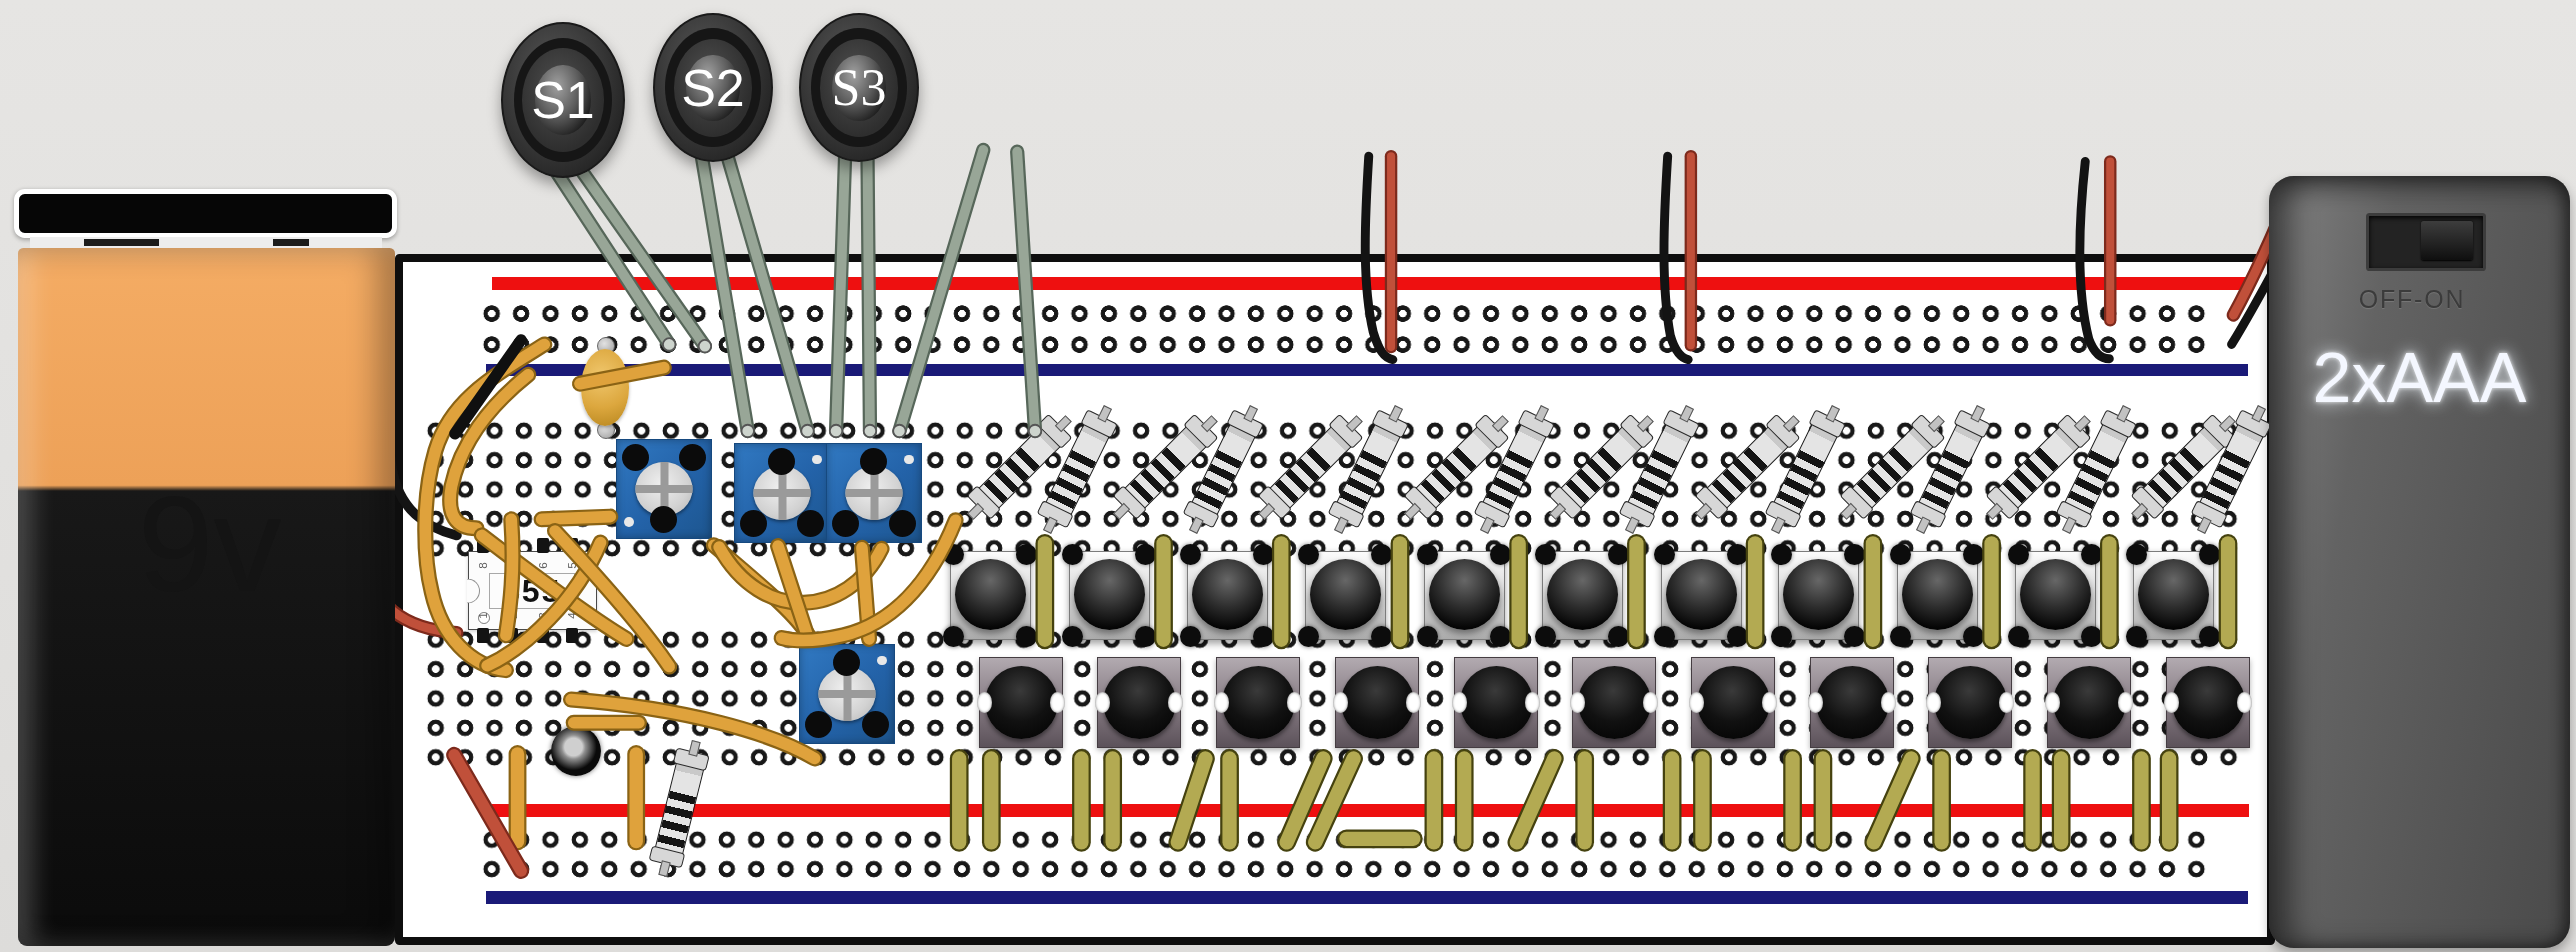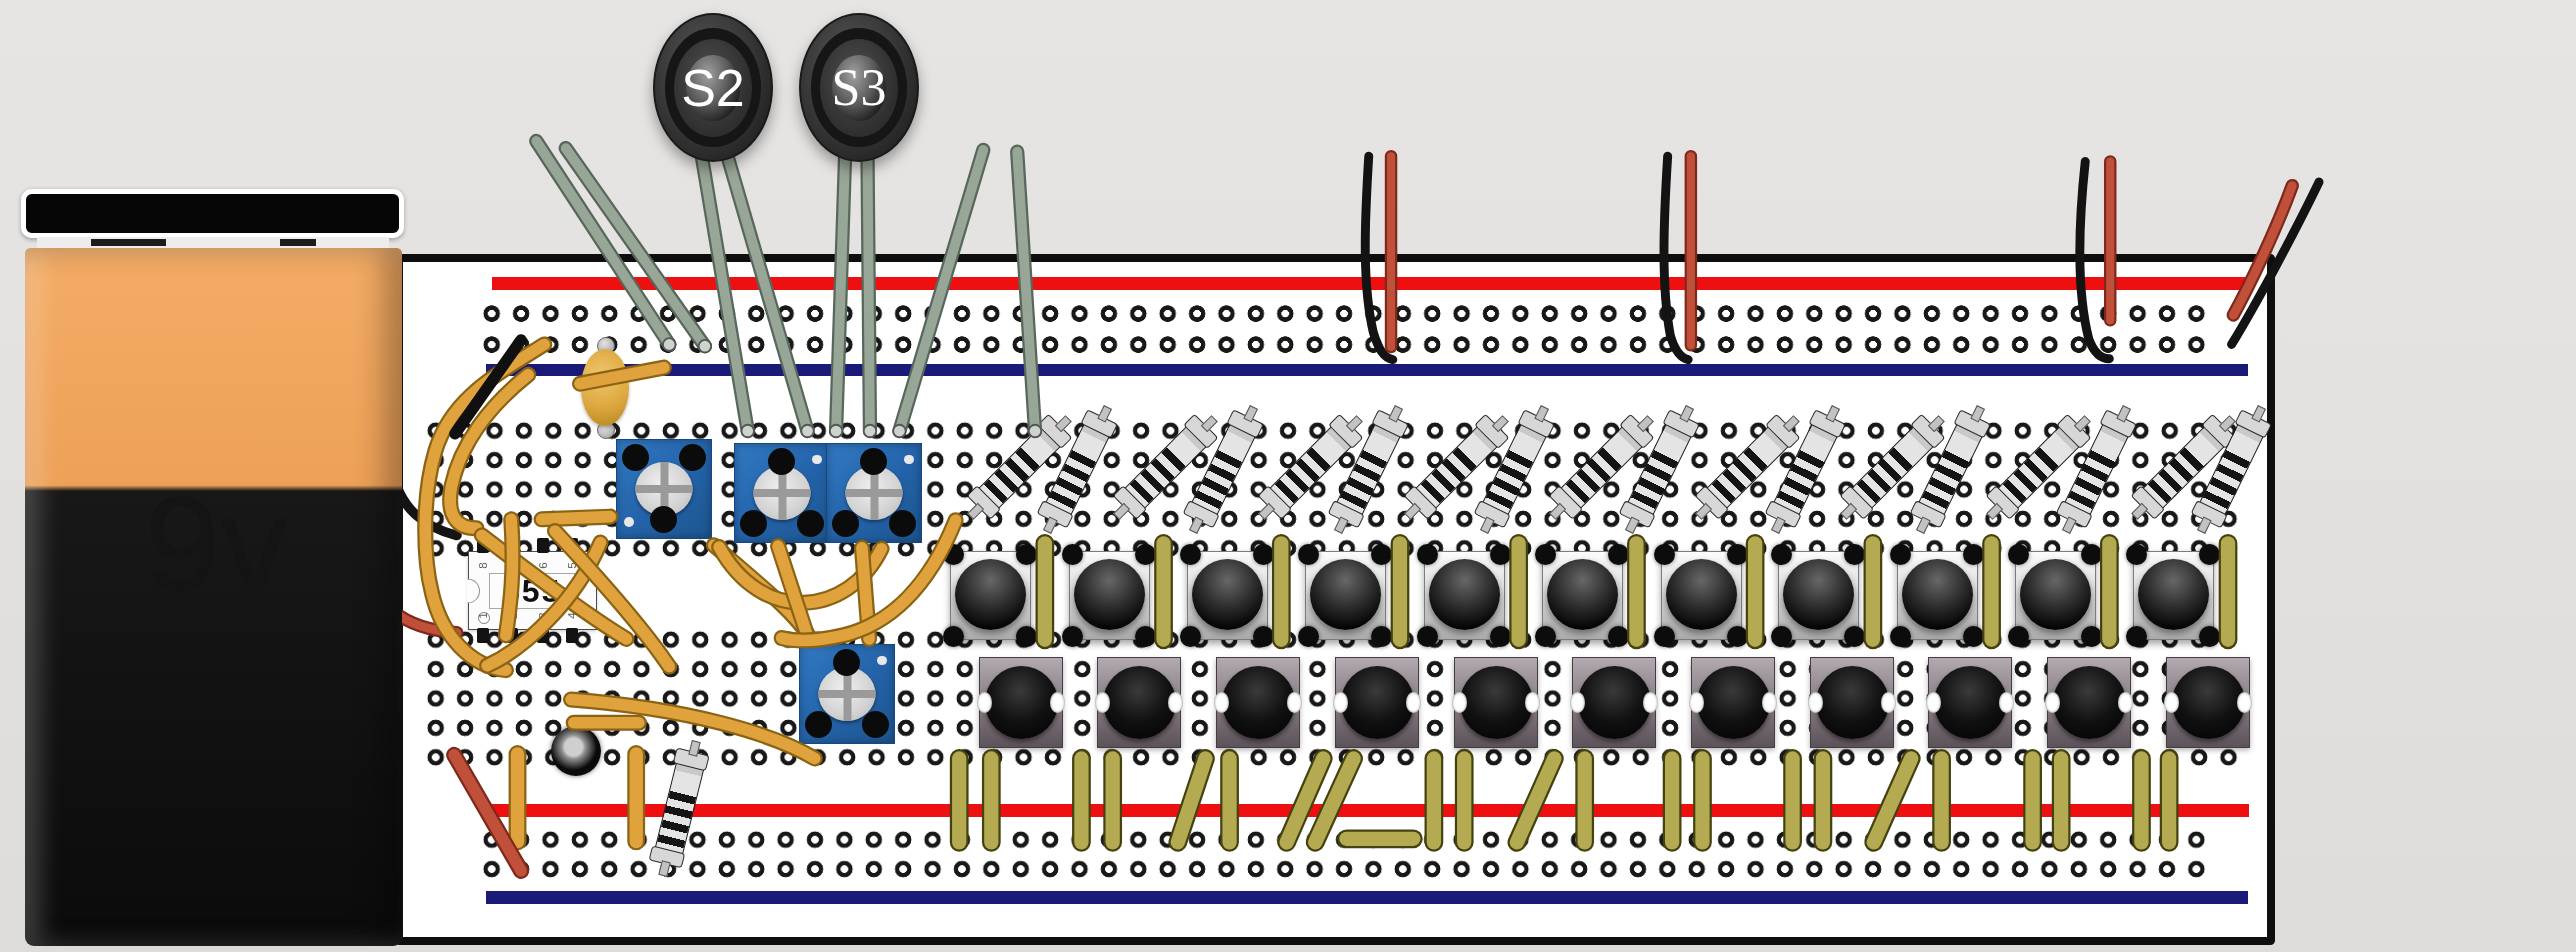--- a/index.html
+++ b/index.html
@@ -45,21 +45,21 @@
   #wirelayer{position:absolute;left:0;top:0;z-index:4;pointer-events:none;}
   
   #overlay{position:absolute;inset:0;z-index:6;}
   .sensor{position:absolute;border-radius:50%;background:radial-gradient(ellipse at 42% 36%,#585858,#343434 55%,#1f1f1f 85%);border:2.7px solid #1a1a1a;box-shadow:0 7.1px 14.3px rgba(0,0,0,.35);}
   .sensor .r2{position:absolute;inset:9%;border-radius:50%;background:#161616;}
   .sensor .r3{position:absolute;inset:16%;border-radius:50%;background:radial-gradient(ellipse at 45% 40%,#4f4f4f,#2e2e2e 70%);}
   .sensor .r4{position:absolute;inset:27%;border-radius:50%;background:radial-gradient(ellipse at 40% 30%,#a0a0a0,#5c5c5c 45%,#101010 85%);}
   .sensor .slabel{position:absolute;inset:0;display:flex;align-items:center;justify-content:center;color:#fff;font-size:52px;}
   .tag{position:absolute;background:#8fa295;border:4.5px solid #75897a;border-radius:10.7px;color:#fff;display:flex;align-items:center;justify-content:center;font-size:36px;box-shadow:0 2.7px 6.2px rgba(0,0,0,.25);}
   
-  .bat9{position:absolute;left:21px;top:189px;width:384px;height:613px;z-index:7;}
+  .bat9{position:absolute;left:14px;top:189px;width:384px;height:613px;z-index:7;}
   .b9cap{position:absolute;left:0;top:0;width:373px;height:39px;background:#060606;border:5.4px solid #ffffff;border-radius:10.7px;box-shadow:0 1.8px 4.5px rgba(0,0,0,.3);}
   .b9strip{position:absolute;left:16px;top:48px;width:352px;height:10.7px;background:#ededed;}
   .b9nub1{position:absolute;left:70px;top:50px;width:75px;height:7.1px;background:#1c1c1c;}
   .b9nub2{position:absolute;left:259px;top:50px;width:36px;height:7.1px;background:#1c1c1c;}
   .b9body{position:absolute;left:3.6px;top:59px;width:377px;height:698px;border-radius:5.4px 5.4px 9px 9px;
       background:linear-gradient(180deg,#f4ac64 0,#eda158 34%,#181818 34.8%,#0b0b0b 100%);
       box-shadow:inset -18px 0 30px rgba(0,0,0,.30),inset 14.3px 0 23px rgba(255,255,255,.22);}
   .b9label{position:absolute;left:49px;top:218px;width:286px;text-align:center;font-size:136px;color:#141414;}
   .bataaa{position:absolute;left:2269px;top:176px;width:301px;height:772px;border-radius:25px;z-index:7;
       background:linear-gradient(100deg,#828282,#636363 30%,#585858 60%,#4a4a4a);
@@ -541,21 +541,34 @@
     <div class="bat9">
       <div class="b9cap"></div>
       <div class="b9strip"></div>
       <div class="b9nub1"></div>
       <div class="b9nub2"></div>
       <div class="b9body">
         <span class="b9label">9v</span>
       </div>
     </div>
 
+    <div class="bataaa">
+      <div class="sw">
+        <div class="swknob"></div>
+      </div>
+      <div class="swlabel">OFF-ON</div>
+      <div class="aaalabel">2xAAA</div>
+    </div>
 
+  <div class="sensor" style="left: 501px; top: 22px; width: 120px; height: 152px;">
+        <div class="r2"></div>
+        <div class="r3"></div>
+        <div class="r4"></div>
+        <div class="slabel">S1</div>
+      </div>
       <div class="sensor" style="left: 653px; top: 13.4px; width: 116px; height: 145px;">
         <div class="r2"></div>
         <div class="r3"></div>
         <div class="r4"></div>
         <div class="slabel">S2</div>
       </div>
       <div class="sensor" style="left: 799px; top: 13.4px; width: 116px; height: 145px; font-family: Liberation Serif, serif;">
         <div class="r2"></div>
         <div class="r3"></div>
         <div class="r4"></div>

